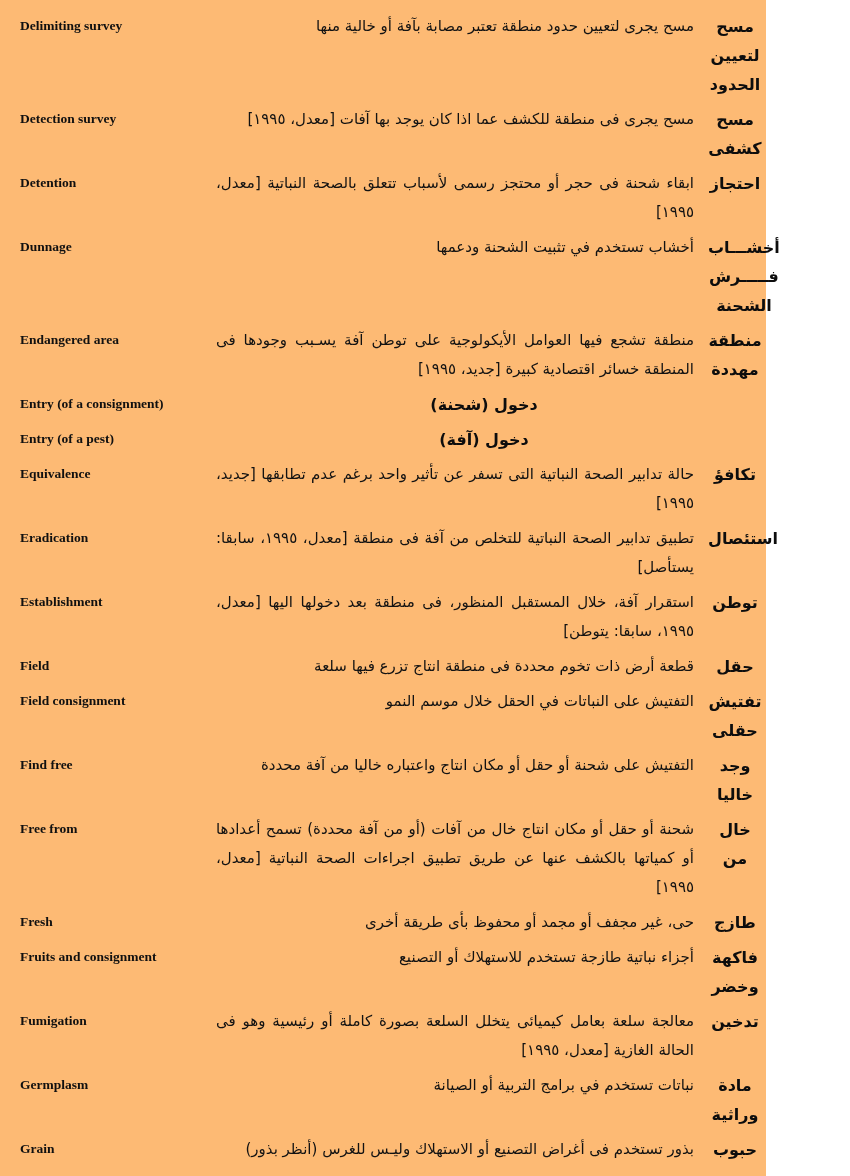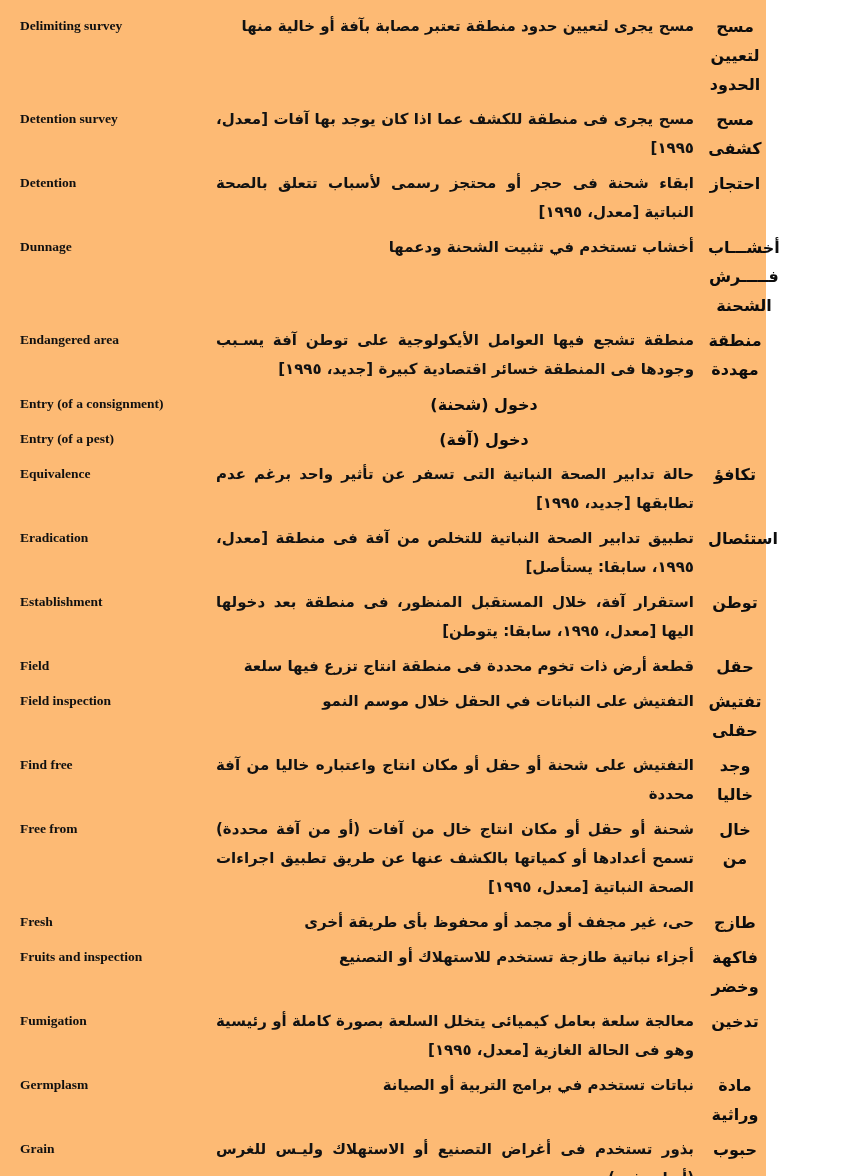--- a/index.html
+++ b/index.html
@@ -40,21 +40,20 @@
   }
   .def {
     width: 478px;
     flex: 0 0 478px;
     margin-left: 24px;
     direction: rtl;
     text-align: justify;
     font-size: 15px;
     line-height: 29px;
     color: #121212;
-    font-weight: bold;
   }
   .ar {
     flex: 1 1 auto;
     margin-left: 12px;
     direction: rtl;
     text-align: center;
     font-weight: bold;
     font-size: 16px;
     line-height: 29px;
     color: #0d0d0d;
@@ -66,21 +65,21 @@
 
 <div class="page">
   <div id="glossary">
   <div class="row">
     <div class="en">Delimiting survey</div>
     <div class="def">مسح يجرى لتعيين حدود منطقة  تعتبر مصابة بآفة أو خالية منها</div>
     <div class="ar">مسح لتعيين الحدود</div>
   </div>
 
   <div class="row">
-    <div class="en">Detention survey</div>
+    <div class="en">Detection survey</div>
     <div class="def">مسح يجرى فى منطقة للكشف عما اذا كان يوجد بها آفات [معدل، ١٩٩٥]</div>
     <div class="ar">مسح كشفى</div>
   </div>
 
   <div class="row">
     <div class="en">Detention</div>
     <div class="def">ابقاء شحنة فى حجر أو محتجز رسمى لأسباب تتعلق بالصحة النباتية [معدل، ١٩٩٥]</div>
     <div class="ar">احتجاز</div>
   </div>
 
@@ -124,21 +123,21 @@
     <div class="ar">توطن</div>
   </div>
 
   <div class="row">
     <div class="en">Field</div>
     <div class="def">قطعة أرض ذات تخوم محددة فى منطقة انتاج تزرع فيها سلعة</div>
     <div class="ar">حقل</div>
   </div>
 
   <div class="row">
-    <div class="en">Field inspection</div>
+    <div class="en">Field consignment</div>
     <div class="def">التفتيش على النباتات في الحقل خلال موسم النمو</div>
     <div class="ar">تفتيش حقلى</div>
   </div>
 
   <div class="row">
     <div class="en">Find free</div>
     <div class="def">التفتيش على شحنة أو حقل أو مكان انتاج واعتباره خاليا من آفة محددة</div>
     <div class="ar">وجد خاليا</div>
   </div>
 
@@ -148,21 +147,21 @@
     <div class="ar">خال من</div>
   </div>
 
   <div class="row">
     <div class="en">Fresh</div>
     <div class="def">حى، غير مجفف أو مجمد أو محفوظ بأى طريقة أخرى</div>
     <div class="ar">طازج</div>
   </div>
 
   <div class="row">
-    <div class="en">Fruits and inspection</div>
+    <div class="en">Fruits and consignment</div>
     <div class="def">أجزاء نباتية طازجة تستخدم للاستهلاك أو التصنيع</div>
     <div class="ar">فاكهة وخضر</div>
   </div>
 
   <div class="row">
     <div class="en">Fumigation</div>
     <div class="def">معالجة سلعة بعامل كيميائى يتخلل السلعة بصورة كاملة أو رئيسية وهو فى الحالة الغازية [معدل، ١٩٩٥]</div>
     <div class="ar">تدخين</div>
   </div>
 

